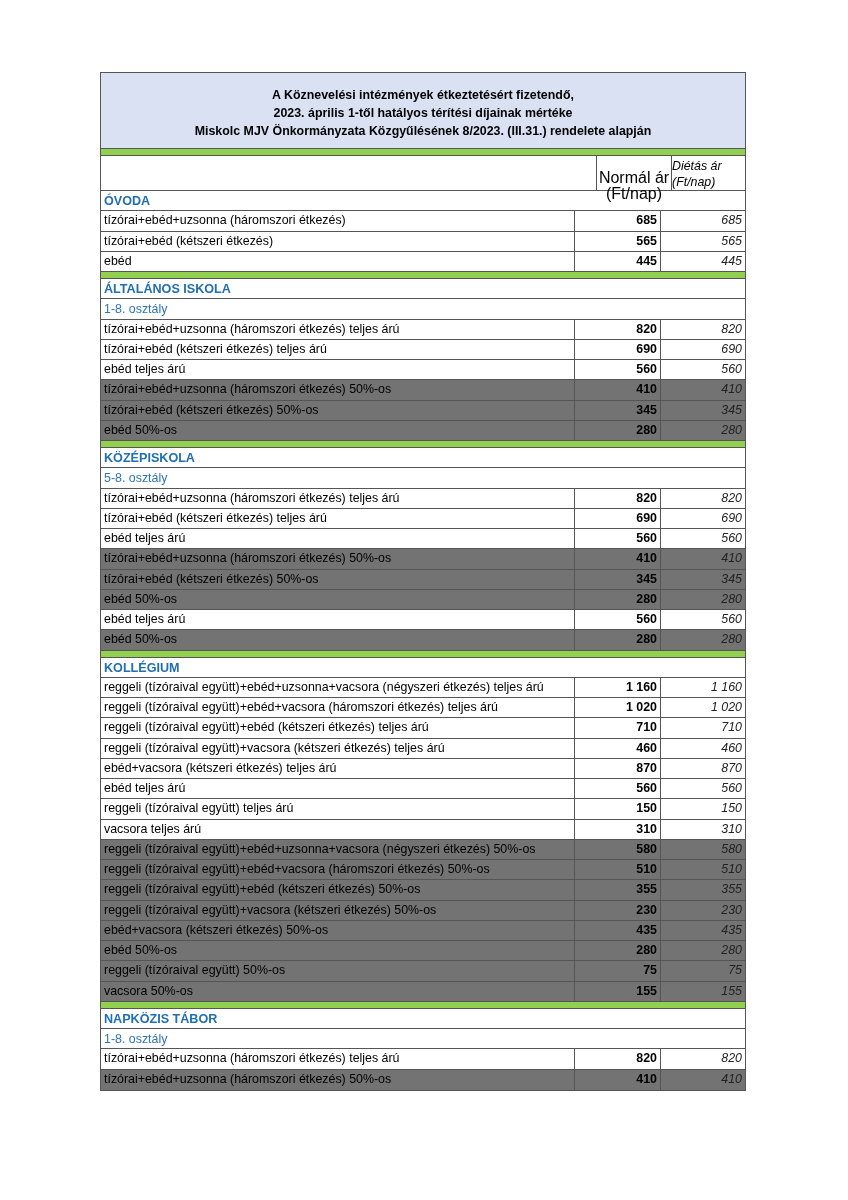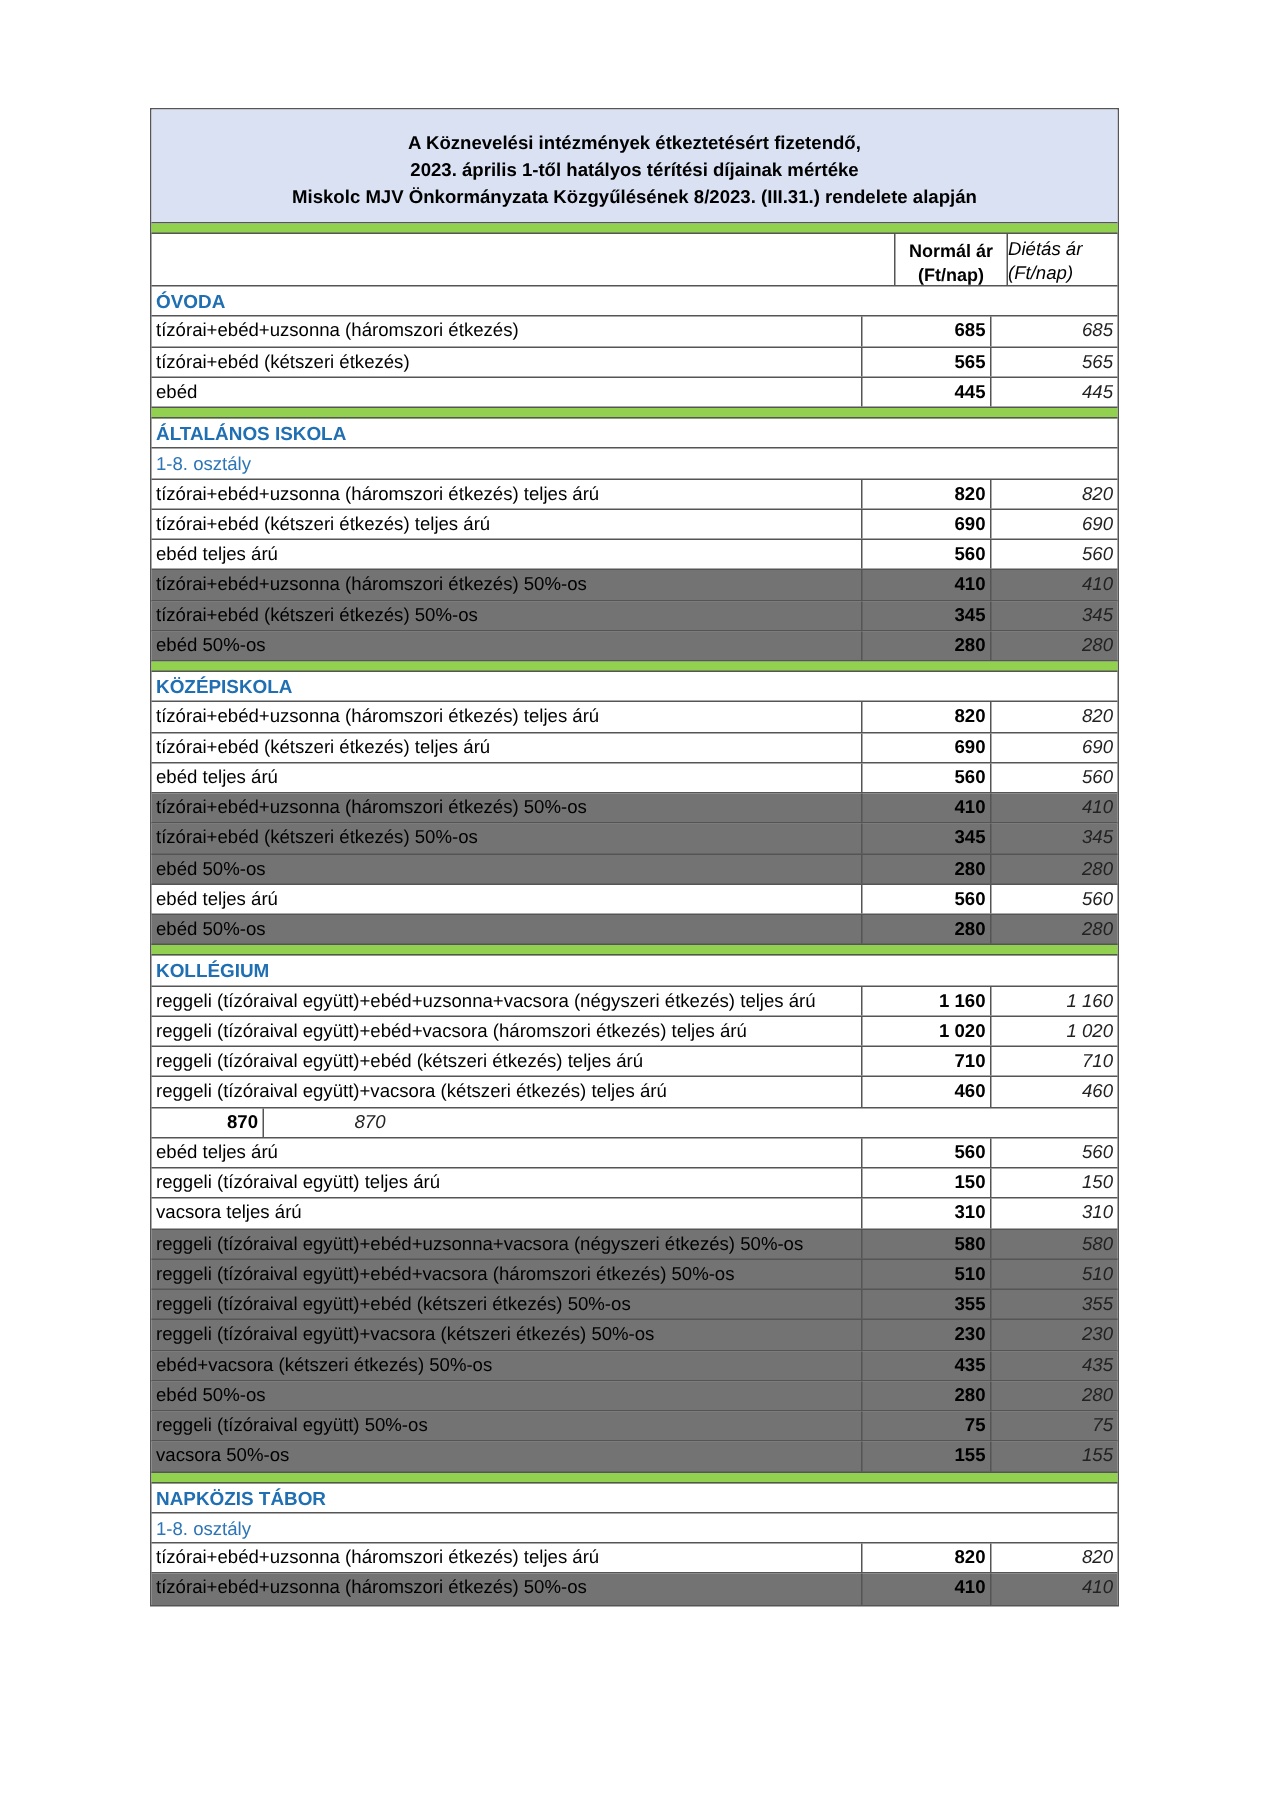--- a/index.html
+++ b/index.html
@@ -2,21 +2,21 @@
 <html><head>
 <meta charset="utf-8">
 <style>
   html, body { margin: 0; padding: 0; background: #ffffff; }
   body { width: 848px; height: 1200px; position: relative; font-family: "Liberation Sans", sans-serif; color: #000; }
   #doc { position: absolute; left: 100px; top: 72px; width: 646px; border: 1px solid #555; box-sizing: border-box; }
   .title-box { background: #d9e1f2; height: 76px; box-sizing: border-box; padding-top: 13px; text-align: center; font-weight: bold; font-size: 12.4px; line-height: 18px; border-bottom: 1px solid #555; }
   .gbar { background: #92d050; height: 7px; border-bottom: 1px solid #555; box-sizing: border-box; }
   .colhead { display: flex; height: 35px; border-bottom: 1px solid #555; box-sizing: border-box; }
   .colhead .c0 { flex: 1; border-right: 1px solid #555; }
-  .colhead .c1 { width: 75px; border-right: 1px solid #555; text-align: center; font-weight: bold; font-size: 12px; line-height: 16px; padding-top: 3px; box-sizing: border-box; }
+  .colhead .c1 { width: 75px; border-right: 1px solid #555; text-align: center; font-weight: normal; font-size: 16px; line-height: 16px; padding-top: 14px; box-sizing: border-box; }
   .colhead .c2 { width: 73px; text-align: left; font-style: italic; font-size: 12.4px; line-height: 16px; padding-top: 2px; box-sizing: border-box; }
   .row { display: flex; height: 20.25px; border-bottom: 1px solid #555; box-sizing: border-box; font-size: 12.4px; line-height: 19px; gap: 11px; }
   .row .lbl { flex: 1; padding-left: 3px; border-right: 1px solid #555; white-space: nowrap; overflow: hidden; }
   .row .n { width: 75px; border-right: 1px solid #555; text-align: right; padding-right: 3px; font-weight: bold; box-sizing: border-box; }
   .row .d { width: 73px; text-align: right; padding-right: 3px; font-style: italic; box-sizing: border-box; color: #222; }
   .row.half { background: #737373; }
   .hrow { height: 20.25px; border-bottom: 1px solid #555; box-sizing: border-box; padding-left: 3px; font-size: 12.6px; line-height: 20px; font-weight: bold; color: #1f6fb2; }
   .srow { height: 20.25px; border-bottom: 1px solid #555; box-sizing: border-box; padding-left: 3px; font-size: 12.4px; line-height: 20px; color: #2e75b6; }
   .section:last-child .row:last-child { border-bottom: none; }
 </style>
@@ -91,20 +91,21 @@
         </div>
         <div class="row half">
           <div class="lbl">ebéd 50%-os</div>
           <div class="n">280</div>
           <div class="d">280</div>
         </div>
       </div>
       <div class="gbar"></div>
       <div class="section">
         <div class="hrow">KÖZÉPISKOLA</div>
+        <div class="srow">5-8. osztály</div>
         <div class="row">
           <div class="lbl">tízórai+ebéd+uzsonna (háromszori étkezés) teljes árú</div>
           <div class="n">820</div>
           <div class="d">820</div>
         </div>
         <div class="row">
           <div class="lbl">tízórai+ebéd (kétszeri étkezés) teljes árú</div>
           <div class="n">690</div>
           <div class="d">690</div>
         </div>
@@ -156,20 +157,21 @@
           <div class="lbl">reggeli (tízóraival együtt)+ebéd (kétszeri étkezés) teljes árú</div>
           <div class="n">710</div>
           <div class="d">710</div>
         </div>
         <div class="row">
           <div class="lbl">reggeli (tízóraival együtt)+vacsora (kétszeri étkezés) teljes árú</div>
           <div class="n">460</div>
           <div class="d">460</div>
         </div>
         <div class="row">
+          <div class="lbl">ebéd+vacsora (kétszeri étkezés) teljes árú</div>
           <div class="n">870</div>
           <div class="d">870</div>
         </div>
         <div class="row">
           <div class="lbl">ebéd teljes árú</div>
           <div class="n">560</div>
           <div class="d">560</div>
         </div>
         <div class="row">
           <div class="lbl">reggeli (tízóraival együtt) teljes árú</div>

